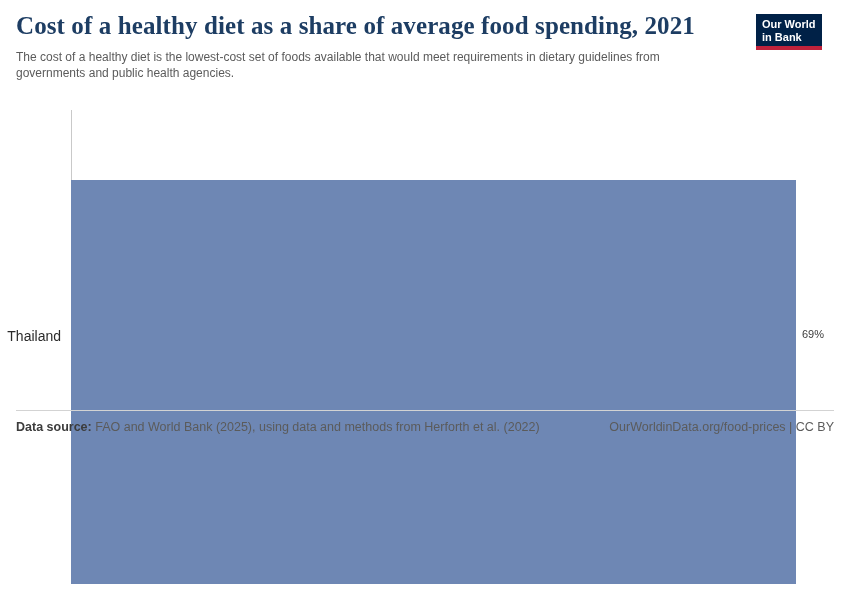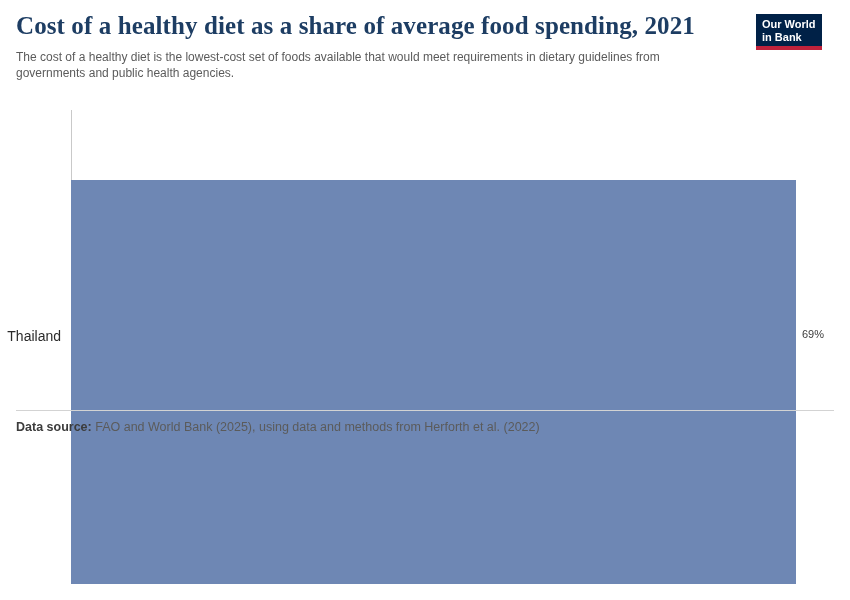--- a/index.html
+++ b/index.html
@@ -160,15 +160,16 @@
       <div class="bar" style="background: rgb(110, 135, 180);"></div>
       <div class="bar-value">69%</div>
     </div>
   </div>
 
   <div class="footer">
     <div class="footer-left">
       <strong>Data source:</strong>
       <span>FAO and World Bank (2025), using data and methods from Herforth et al. (2022)</span>
     </div>
+    <div class="footer-right">OurWorldinData.org/food-prices | CC BY</div>
   </div>
 
 </div>
 
 </body></html>

